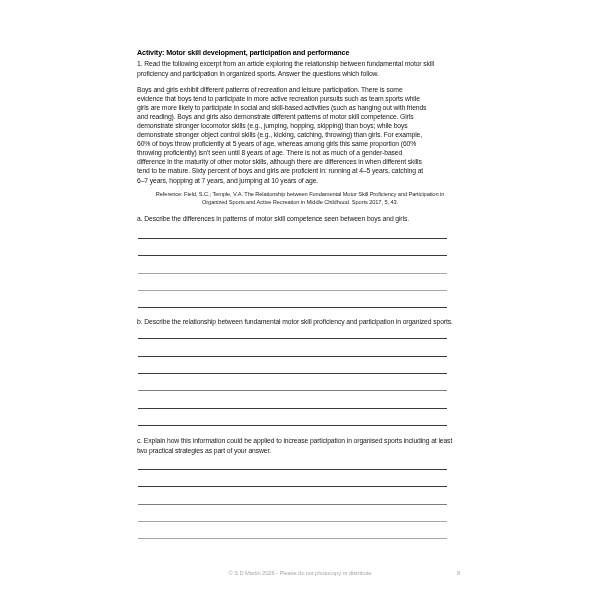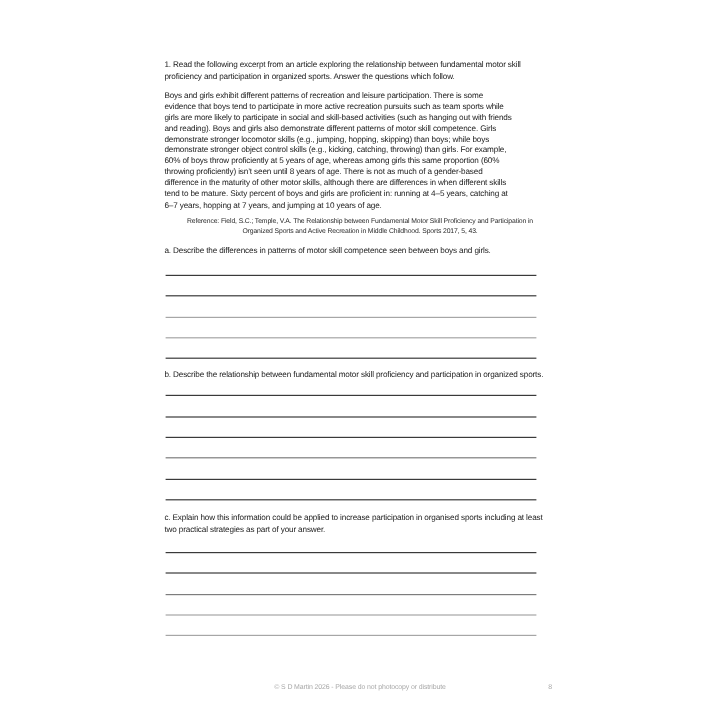--- a/index.html
+++ b/index.html
@@ -67,20 +67,21 @@
     position:absolute;
     right:3px;
     top:0;
   }
 </style>
 </head>
 <body>
 
 <div class="sheet">
 
+  <div class="title">Activity: Motor skill development, participation and performance</div>
 
   <div class="intro">1. Read the following excerpt from an article exploring the relationship between fundamental motor skill proficiency and participation in organized sports. Answer the questions which follow.</div>
 
   <div class="excerpt">
     <div class="xline">Boys and girls exhibit different patterns of recreation and leisure participation. There is some</div>
     <div class="xline">evidence that boys tend to participate in more active recreation pursuits such as team sports while</div>
     <div class="xline">girls are more likely to participate in social and skill-based activities (such as hanging out with friends</div>
     <div class="xline">and reading). Boys and girls also demonstrate different patterns of motor skill competence. Girls</div>
     <div class="xline">demonstrate stronger locomotor skills (e.g., jumping, hopping, skipping) than boys; while boys</div>
     <div class="xline">demonstrate stronger object control skills (e.g., kicking, catching, throwing) than girls. For example,</div>

